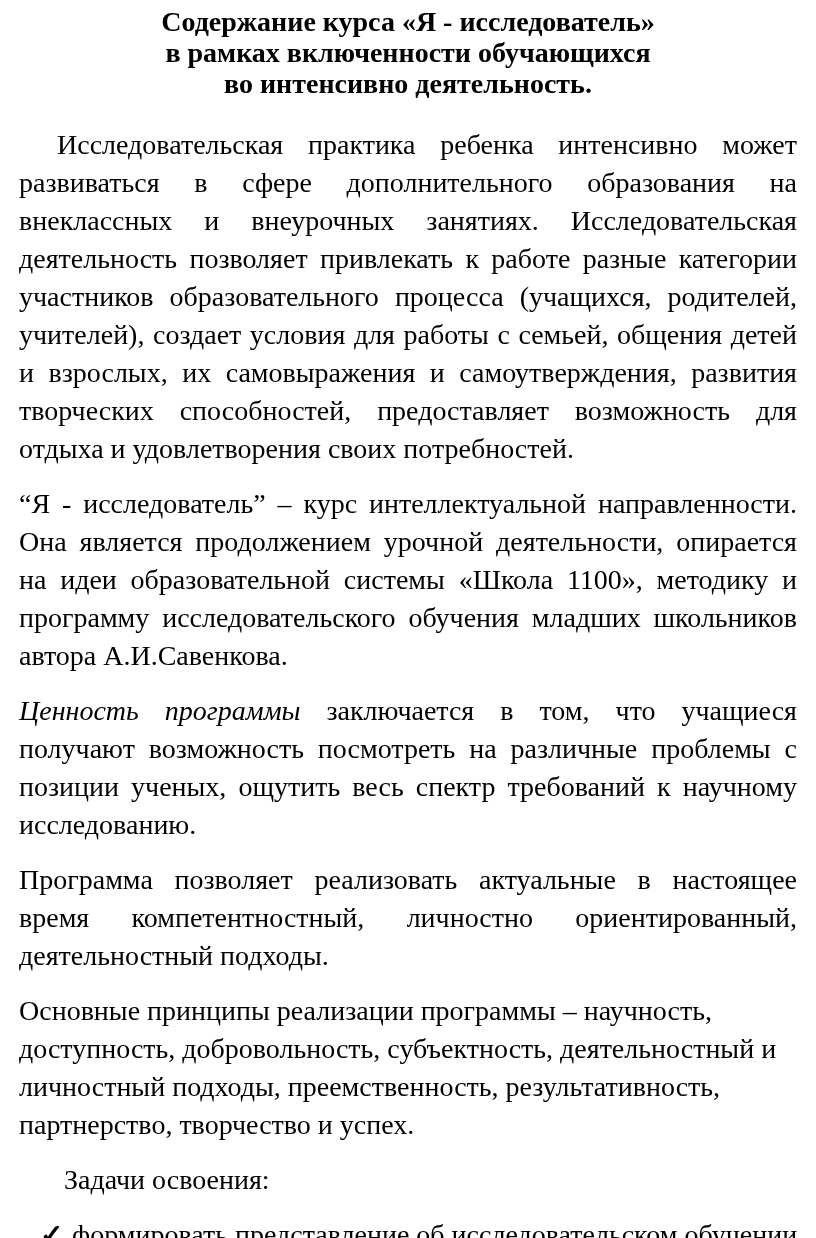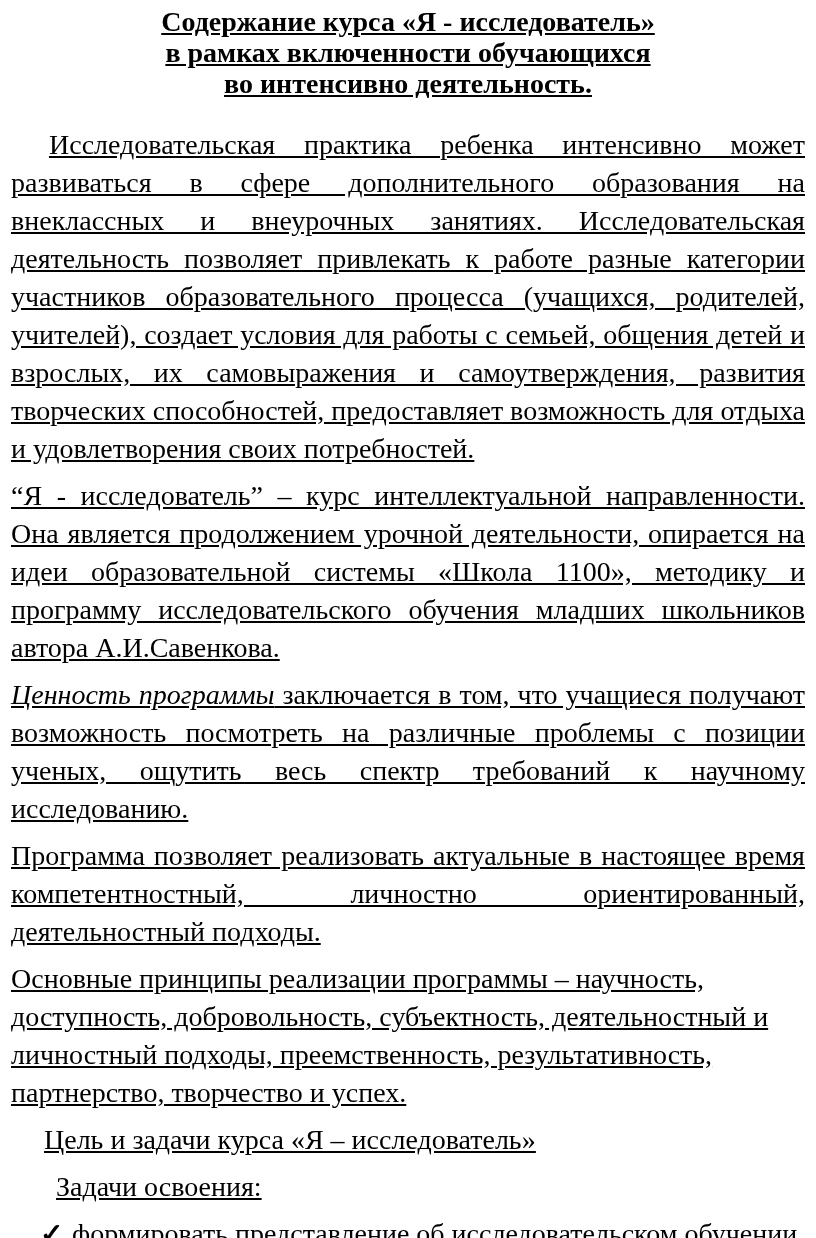--- a/index.html
+++ b/index.html
@@ -9,34 +9,33 @@
     background: #ffffff;
     color: #000000;
     font-family: "Liberation Serif", serif;
     overflow: hidden;
   }
   .page {
     box-sizing: border-box;
     width: 816px;
     height: 1238px;
     padding: 6px 2px 0 2px;
-    text-decoration: underline;
   }
   .doc-title {
     text-align: center;
     font-weight: bold;
     font-size: 28px;
     line-height: 31px;
   }
   .body-text {
     margin-top: 27px;
     font-size: 28px;
     line-height: 38px;
   }
-  .para { margin: 9px; }
+  .para { margin: 17px; }
   .justify { text-align: justify; }
   .indent-first { text-indent: 38px; }
   .indent-first-45 { text-indent: 45px; }
   .italic-lead { font-style: italic; }
   .goals-heading {
     margin: 0 0 0 42px;
     text-decoration: underline;
   }
   ul.tasks {
     list-style: none;
@@ -71,21 +70,20 @@
     <p class="para justify indent-first">Исследовательская практика ребенка интенсивно может развиваться в сфере дополнительного образования на внеклассных и внеурочных занятиях. Исследовательская деятельность позволяет привлекать к работе разные категории участников образовательного процесса (учащихся, родителей, учителей), создает условия для работы с семьей, общения детей и взрослых, их самовыражения и самоутверждения, развития творческих способностей, предоставляет возможность для отдыха и удовлетворения своих потребностей.</p>
 
     <p class="para justify">“Я - исследователь” – курс интеллектуальной направленности. Она является продолжением урочной деятельности, опирается на идеи образовательной системы «Школа 1100», методику и программу исследовательского обучения младших школьников автора А.И.Савенкова.</p>
 
     <p class="para justify"><span class="italic-lead">Ценность программы</span><span> заключается в том, что учащиеся получают возможность посмотреть на различные проблемы с позиции ученых, ощутить весь спектр требований к научному исследованию.</span></p>
 
     <p class="para justify">Программа позволяет реализовать актуальные в настоящее время компетентностный, личностно ориентированный, деятельностный подходы.</p>
 
     <p class="para">Основные принципы реализации программы – научность, доступность, добровольность, субъектность, деятельностный и личностный подходы, преемственность, результативность, партнерство, творчество и успех.</p>
 
-    <p class="goals-heading">Цель и задачи курса «Я – исследователь»</p>
 
 
     <p class="para indent-first-45">Задачи освоения:</p>
 
     <ul class="tasks">
       <li>
         <span class="check-icon">✓</span>
         <span>формировать представление об исследовательском обучении как ведущем способе учебной деятельности;</span>
       </li>
 

